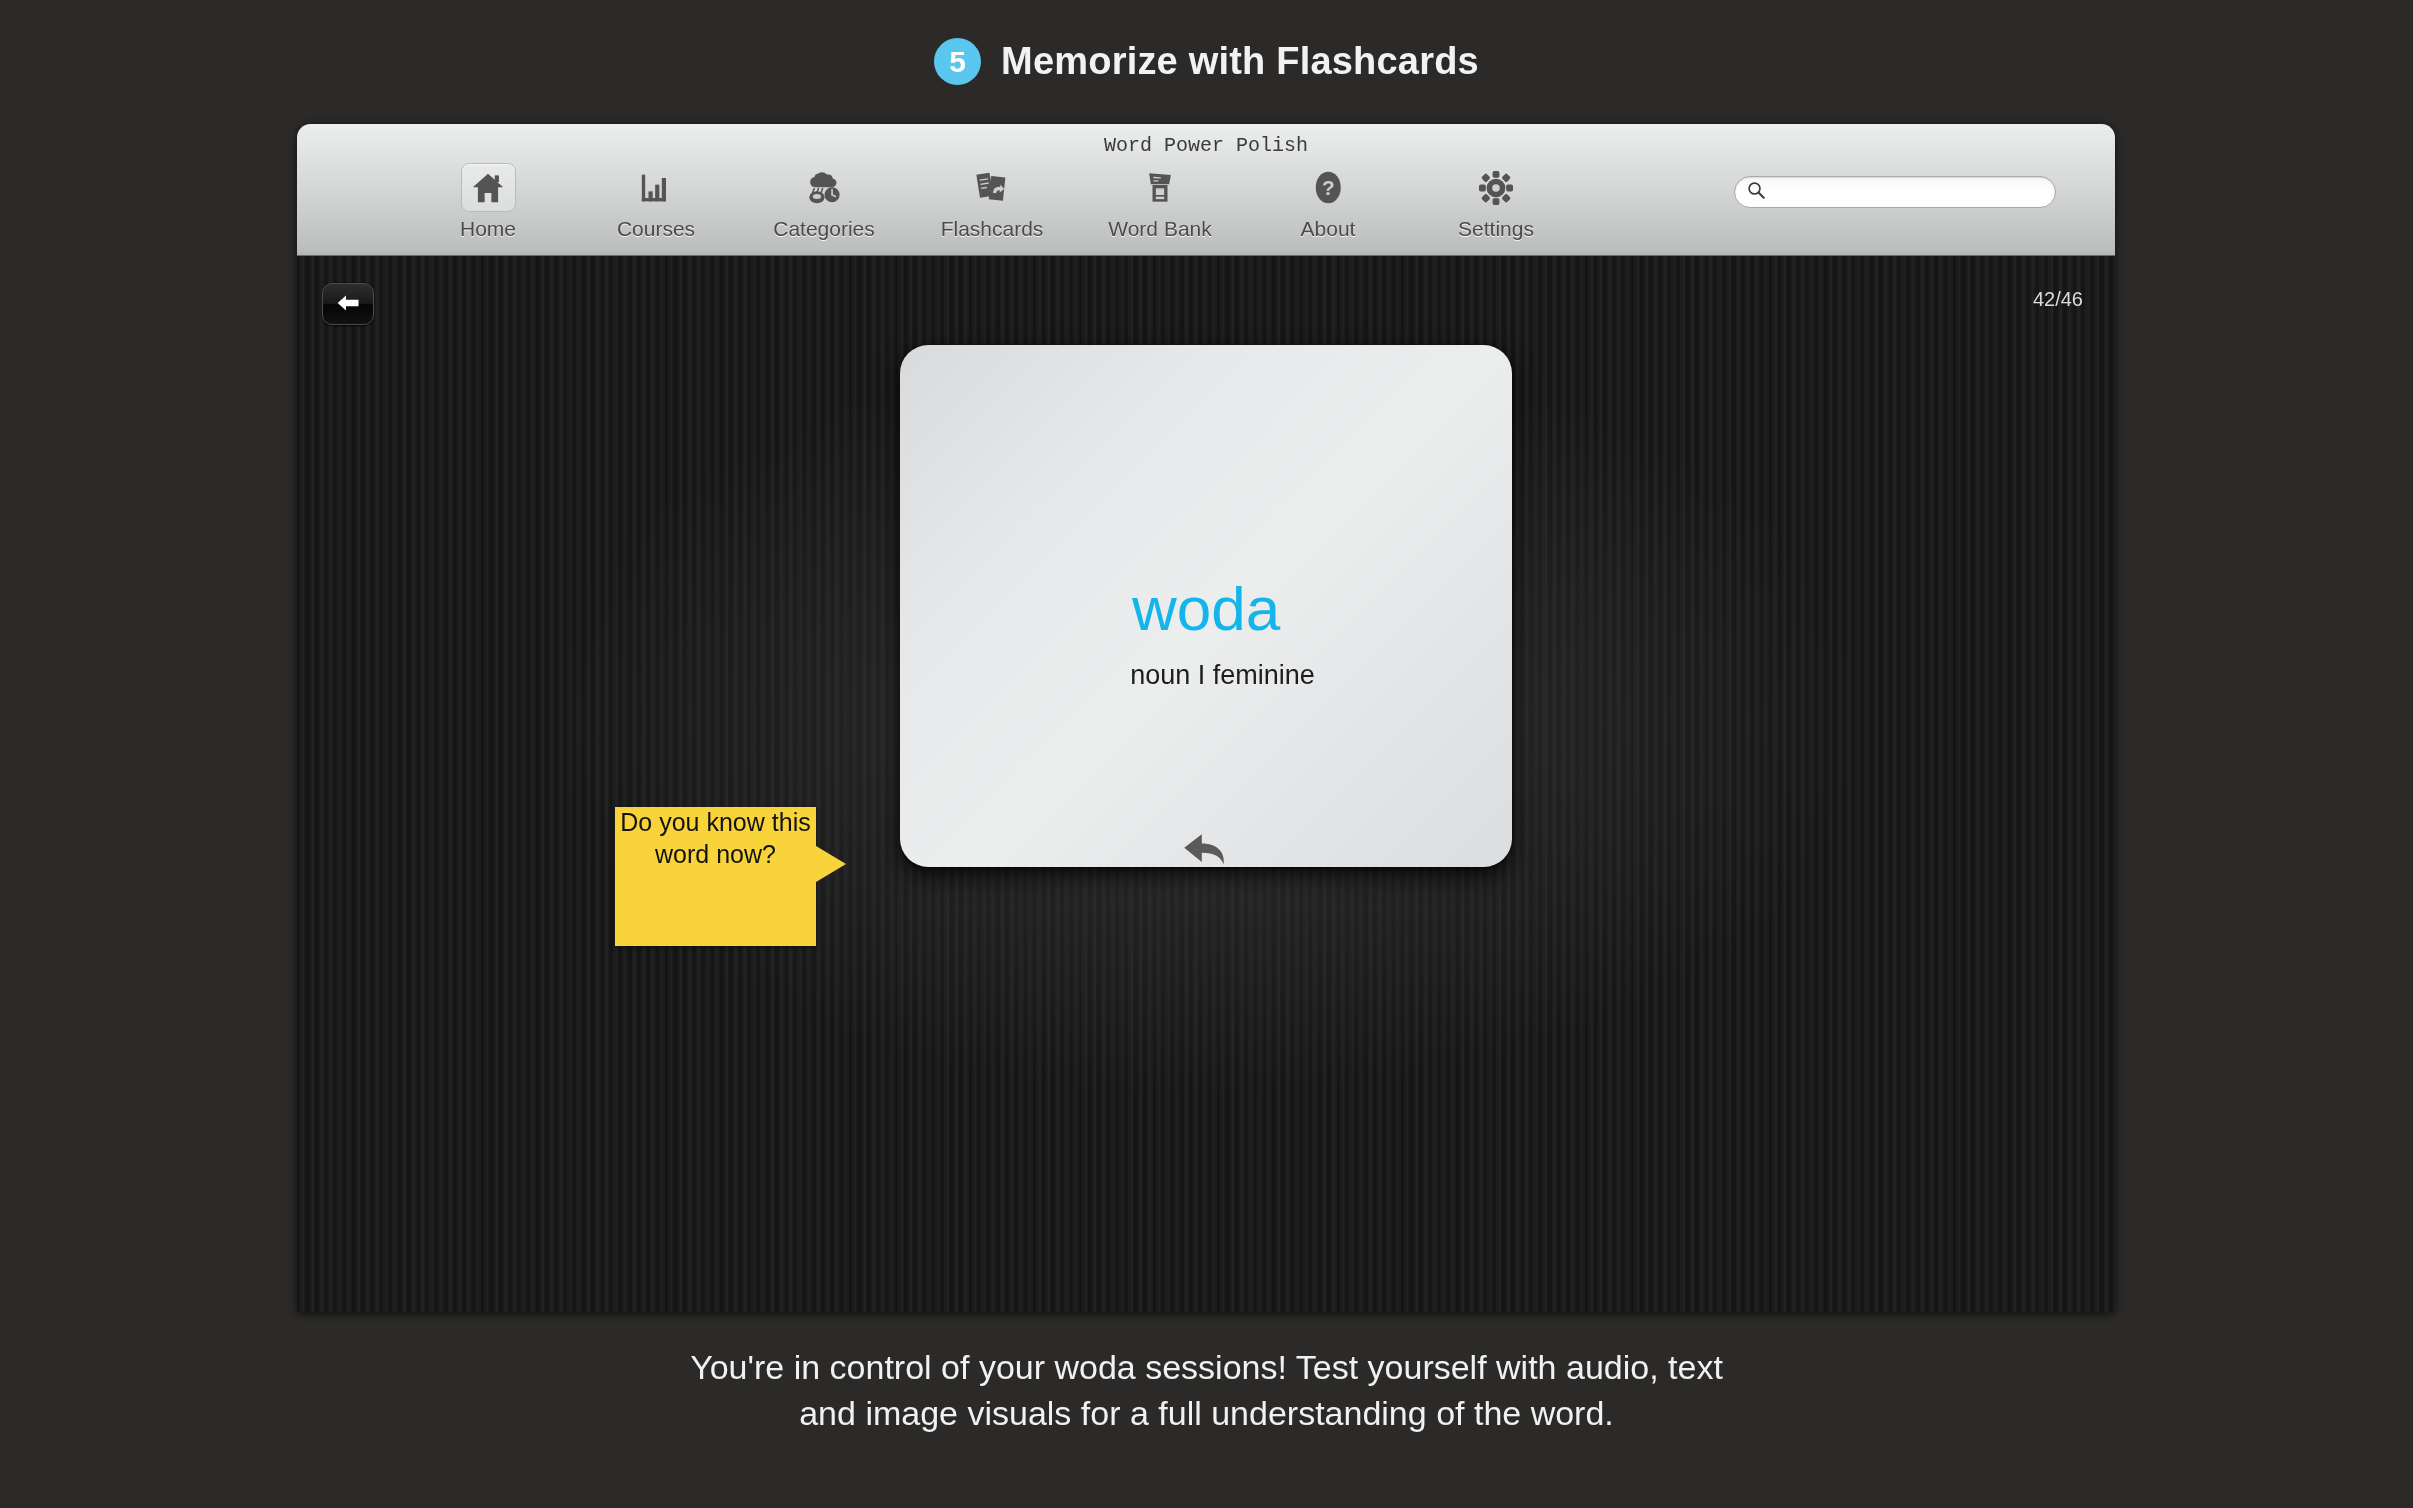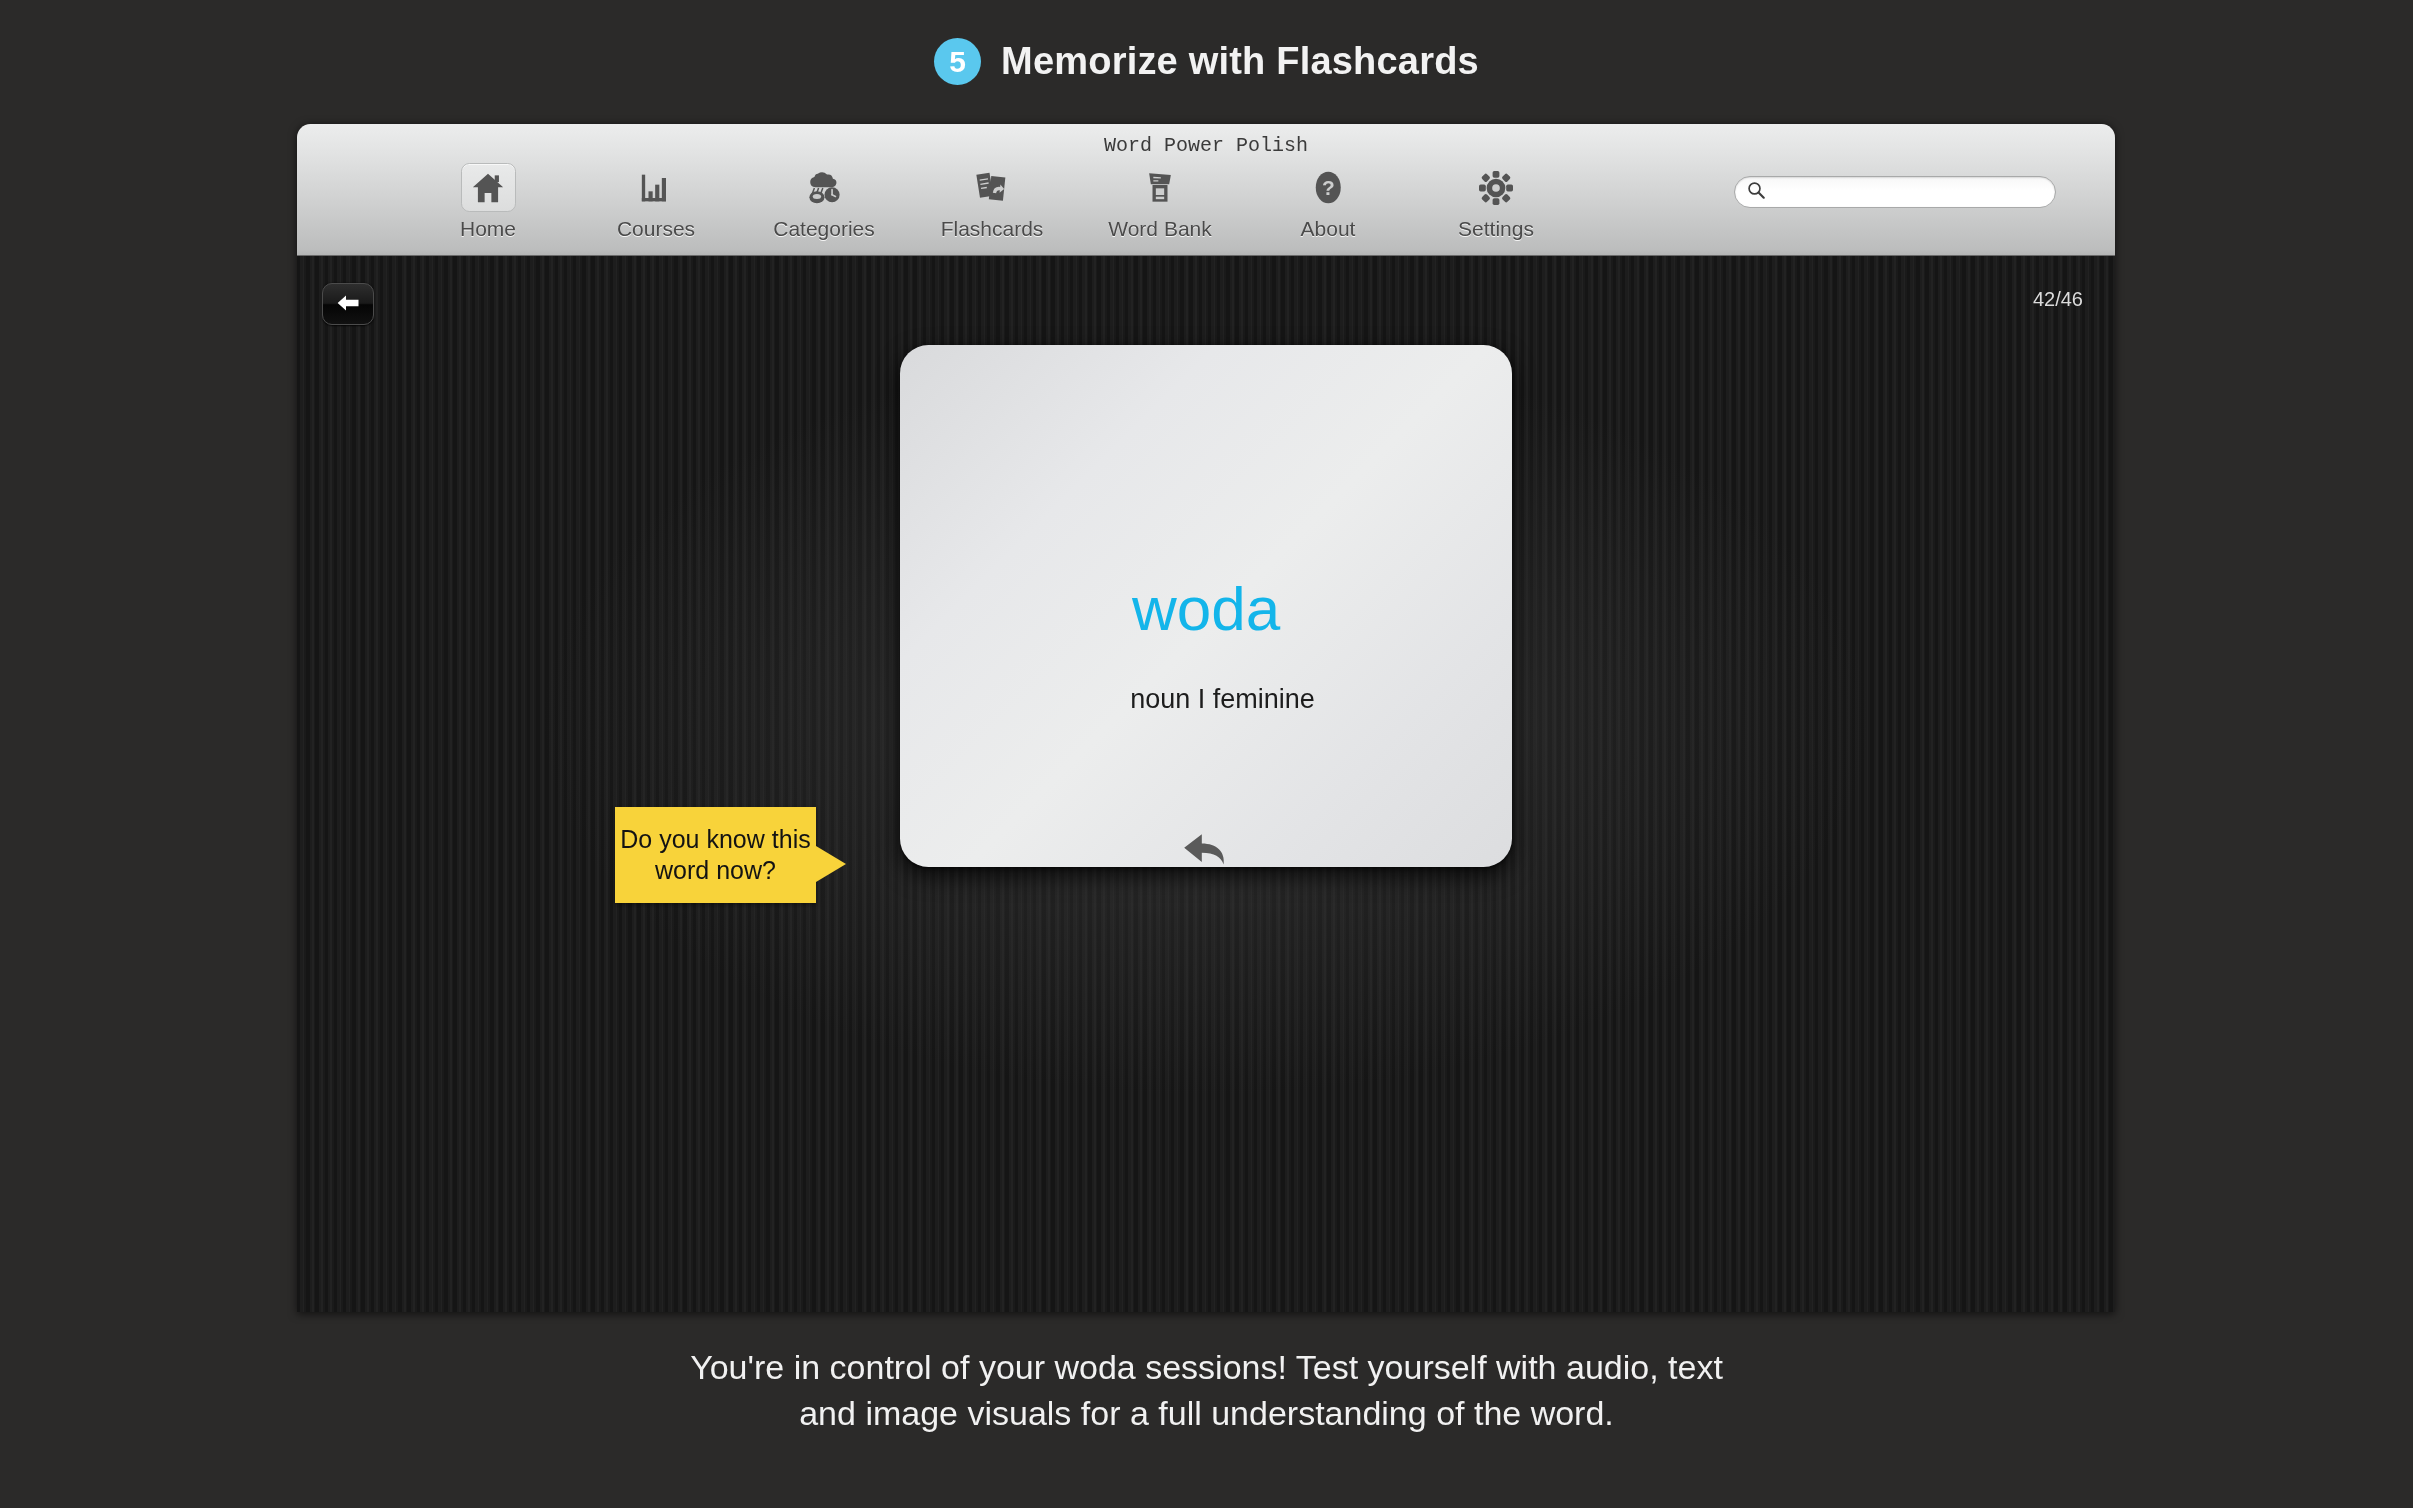--- a/index.html
+++ b/index.html
@@ -115,33 +115,33 @@
     width:612px; height:522px; border-radius:28.5px;
     background:linear-gradient(135deg,#d9dadc 0%, #e7e8ea 28%, #eceded 52%, #e3e4e6 78%, #dcdddf 100%);
     box-shadow:0 8.4px 22px rgba(0,0,0,.75), 0 1.7px 3.4px rgba(0,0,0,.5);
   }
   #card-word {
     position:absolute; left:0; right:0; top:228px; text-align:center;
     color:#13b5ea; font-size:62px; font-weight:normal;
     font-family:"Liberation Sans", sans-serif;
   }
   #card-pos {
-    position:absolute; left:0; right:0; top:339px; text-align:center;
+    position:absolute; left:0; right:0; top:315px; text-align:center;
     color:#1d1d1d; font-size:27px; font-family:"Liberation Sans", sans-serif;padding-left:33px;
   }
   #card-flip-icon {
     position:absolute; left:0; right:0; top:484px;
     display:flex; justify-content:center; cursor:pointer;
   }
 
   
   #callout {
-    position:absolute; left:318px; top:551px; width:201px; height:96px;
+    position:absolute; left:318px; top:551px; width:201px; height:139px;
     background:#f8d33a;
-    display:flex; align-items:center; justify-content:center;
+    display:flex; justify-content:center;
     box-shadow:0 1.7px 5px rgba(0,0,0,.45);
   }
   #callout-text {
     text-align:center; color:#131313; font-size:25px; line-height:1.26;
     font-family:"Liberation Sans", sans-serif;
   }
   #callout-tail {
     position:absolute; left:201px; top:39px;
     width:0; height:0;
     border-top:18.4px solid transparent;

